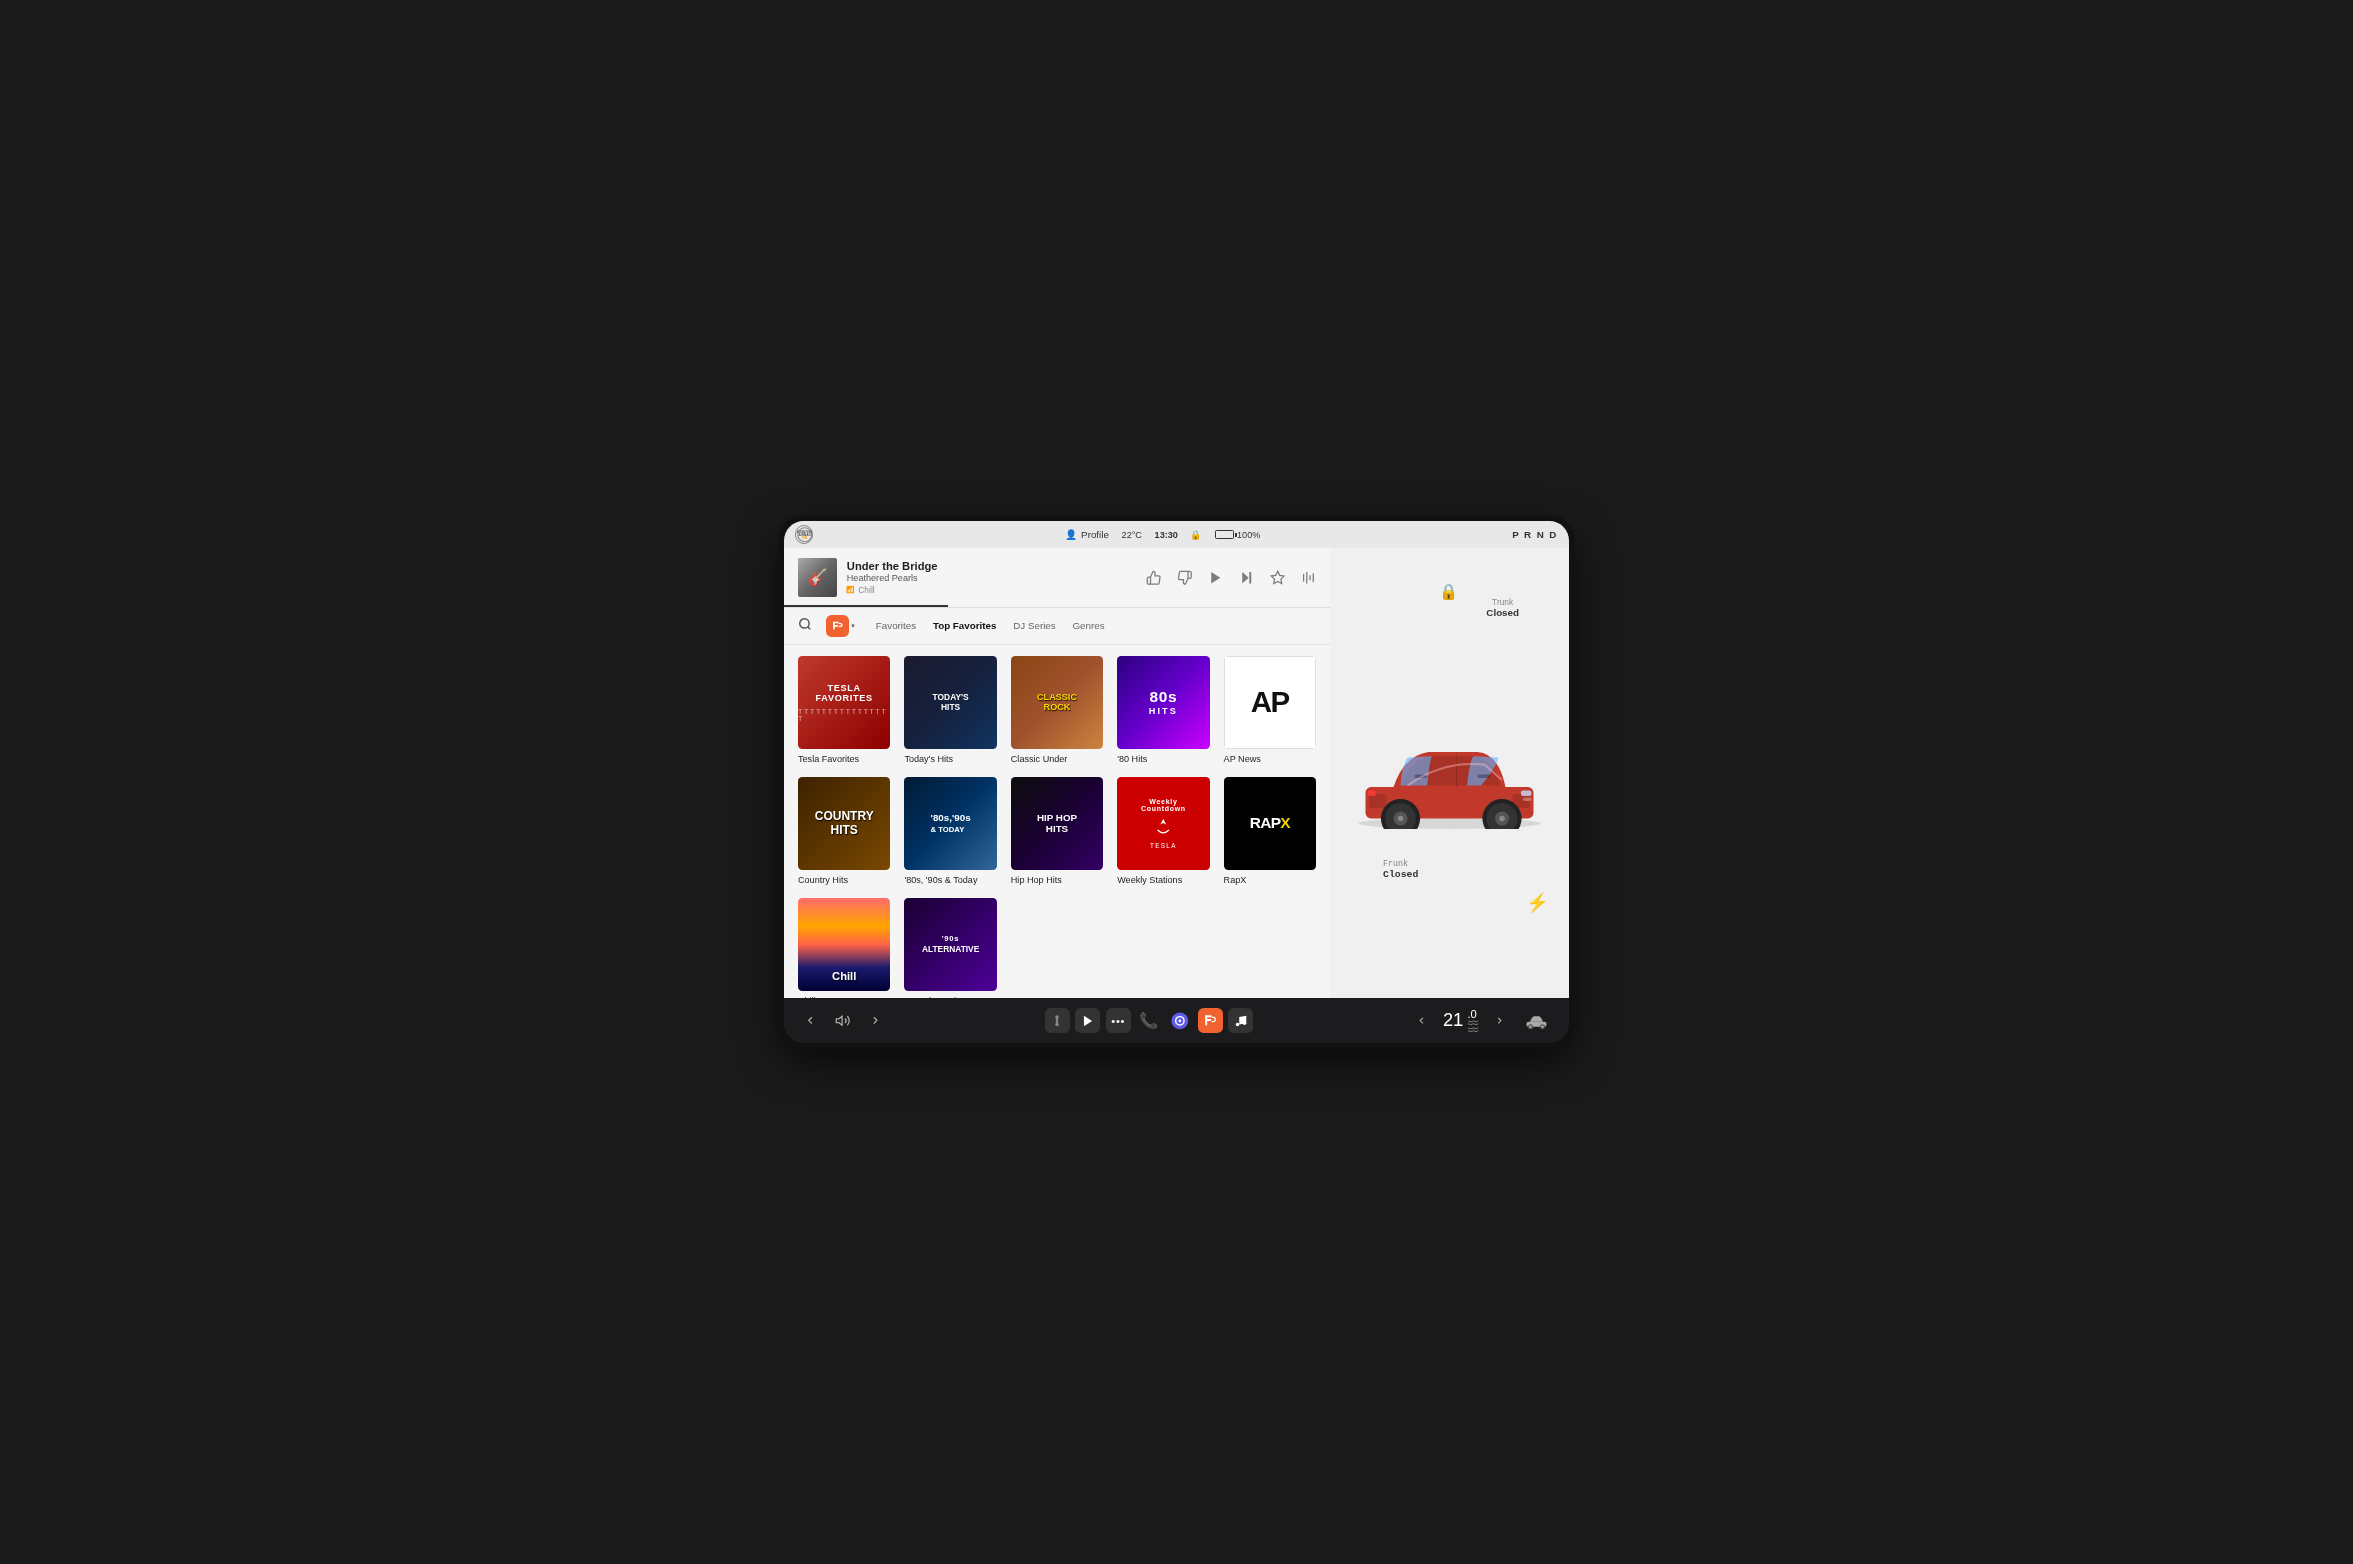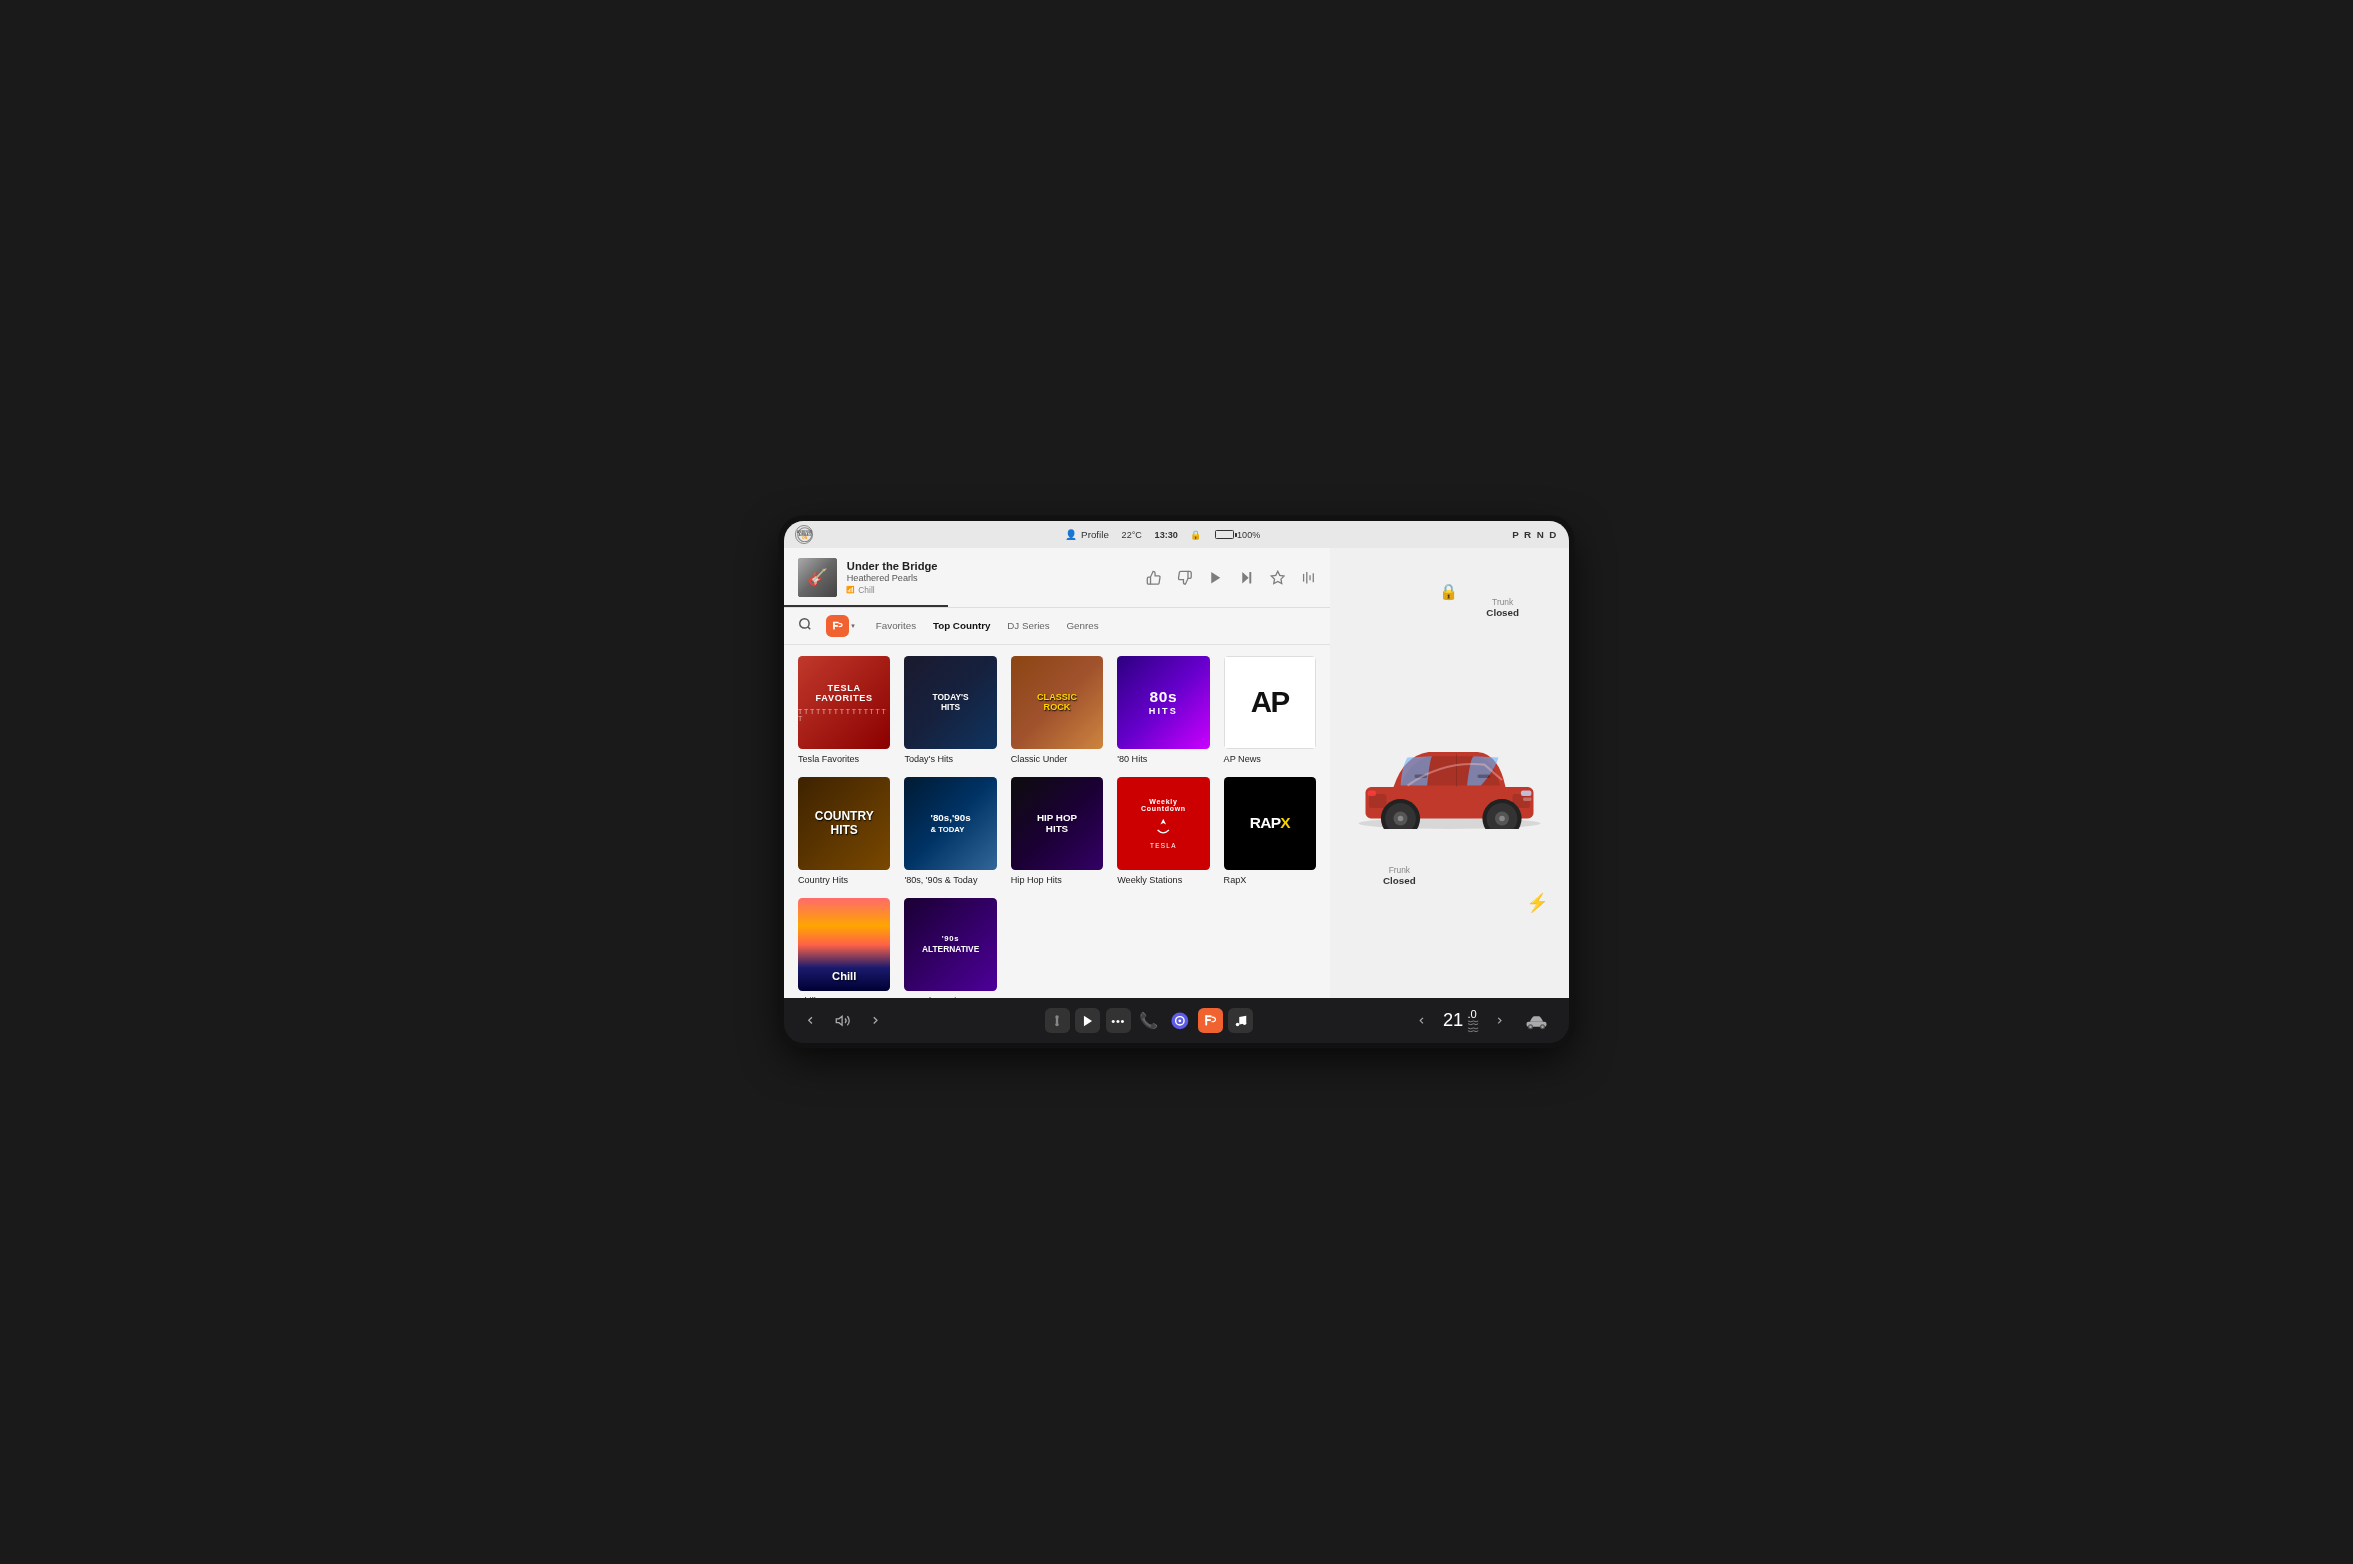--- a/index.html
+++ b/index.html
@@ -626,21 +626,21 @@
               <rect x="2" y="3" width="3" height="14" rx="1"></rect>
               <rect x="2" y="3" width="10" height="3" rx="1"></rect>
               <rect x="2" y="9" width="9" height="3" rx="1"></rect>
               <path d="M12,6 Q18,6 18,9 Q18,12 12,12" stroke="white" stroke-width="2" fill="none"></path>
             </svg>
           </div>
           <span class="dropdown-arrow">▾</span>
         </div>
         <div class="nav-tabs">
           <button class="nav-tab">Favorites</button>
-          <button class="nav-tab active">Top Country</button>
+          <button class="nav-tab active">Top Favorites</button>
           <button class="nav-tab">DJ Series</button>
           <button class="nav-tab">Genres</button>
         </div>
       </div>
 
       <div class="station-grid-container">
         <div class="station-grid">
 
           <div class="station-item">
             <div class="station-thumb">
@@ -778,21 +778,21 @@
       </div>
     </div>
 
     <div class="right-panel">
       <div class="car-container">
 
         <div style="position:absolute;top:21px;left:50%;transform:translateX(-50%);text-align:center;">
           <div style="font-size:15.5px;color:#555;">🔒</div>
         </div>
 
-        <div style="position:absolute;bottom:98px;left:39px;text-align:center;">
+        <div style="position:absolute;bottom:104px;left:39px;font-family:Liberation Mono, monospace;">
           <div style="font-size:8.4px;color:#888;">Frunk</div>
           <div style="font-size:9.8px;color:#333;font-weight:600;">Closed</div>
         </div>
 
         <div style="position:absolute;top:35px;right:36px;text-align:center;">
           <div style="font-size:8.4px;color:#888;">Trunk</div>
           <div style="font-size:9.8px;color:#333;font-weight:600;">Closed</div>
         </div>
 
         <div style="position:absolute;right:5.6px;bottom:70px;font-size:18.3px;color:#555;">⚡</div>

